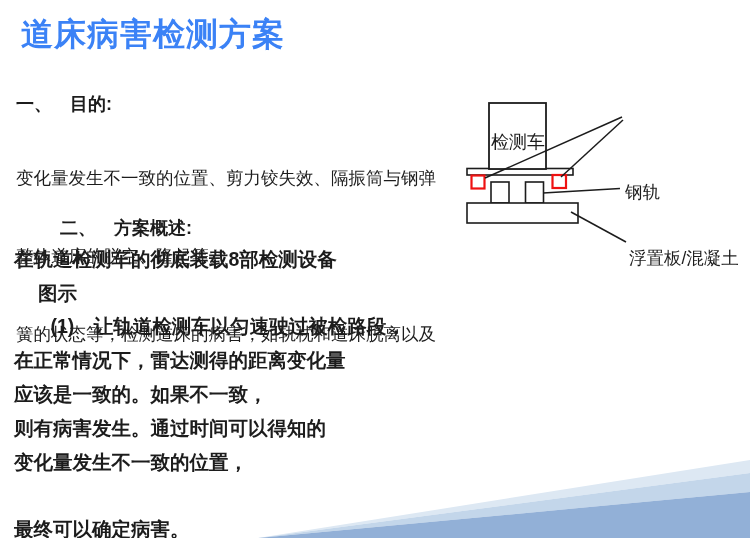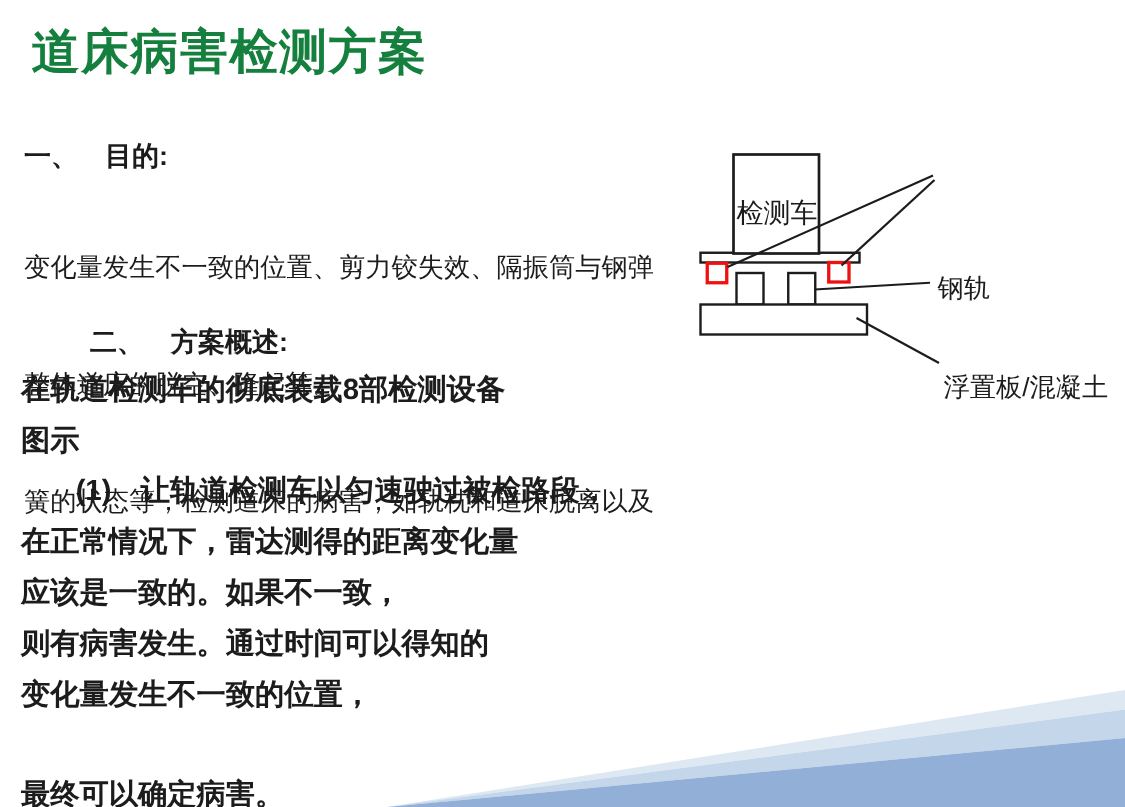--- a/index.html
+++ b/index.html
@@ -3,21 +3,21 @@
 <meta charset="utf-8">
 <style>
   html,body{margin:0;padding:0;background:#fff;}
   .slide{
     position:relative;width:750px;height:538px;background:#ffffff;
     overflow:hidden;font-family:"Liberation Sans",sans-serif;color:#1c1c1c;
   }
   .abs{position:absolute;white-space:pre;}
   .title{
     left:21px;top:16px;font-size:32px;line-height:1.15;
-    font-weight:700;letter-spacing:1px;color:#15803d;
+    font-weight:700;letter-spacing:1px;color:#3b82f6;
   }
   .sec-heading{font-size:18px;font-weight:700;}
   .s1-para{left:16px;top:113px;font-size:17.5px;line-height:26px;font-weight:400;}
   .s2-line{left:14px;font-size:19.5px;font-weight:700;}
   .diagram-svg{position:absolute;left:440px;top:85px;width:310px;height:200px;}
   .diagram-label{font-size:17.5px;font-weight:400;color:#1c1c1c;}
   .deco-svg{position:absolute;left:0;top:0;width:750px;height:538px;pointer-events:none;}
 </style>
 </head>
 <body>
@@ -34,21 +34,21 @@
 
   <div class="abs sec-heading" style="left:16px;top:92px;">一、　目的:</div>
   <div class="abs s1-para">
     <div>变化量发生不一致的位置、剪力铰失效、隔振筒与钢弹</div>
     <div>整体道床的脱空、隆起等。</div>
     <div>簧的状态等，检测道床的病害，如轨枕和道床脱离以及</div>
   </div>
 
   <div class="abs sec-heading" style="left:16px;top:216px;margin-left:44px;">二、　方案概述:</div>
   <div class="abs s2-line" style="top:246px;">在轨道检测车的彻底装载8部检测设备</div>
-  <div class="abs s2-line" style="top:280px;">图示</div>
+  <div class="abs s2-line" style="top:280px;margin-left:24px;">图示</div>
   <div class="abs s2-line" style="top:313px;margin-left:31px;"> (1)　让轨道检测车以匀速驶过被检路段，</div>
   <div class="abs s2-line" style="top:347px;">在正常情况下，雷达测得的距离变化量</div>
   <div class="abs s2-line" style="top:381px;">应该是一致的。如果不一致，</div>
   <div class="abs s2-line" style="top:415px;">则有病害发生。通过时间可以得知的</div>
   <div class="abs s2-line" style="top:449px;">变化量发生不一致的位置，</div>
   <div class="abs s2-line" style="top:516px;">最终可以确定病害。</div>
 
   <svg class="diagram-svg" viewBox="440 85 310 200">
 
     <rect x="467" y="168.5" width="106" height="6.5" fill="#ffffff" stroke="#1c1c1c" stroke-width="1.6"></rect>

